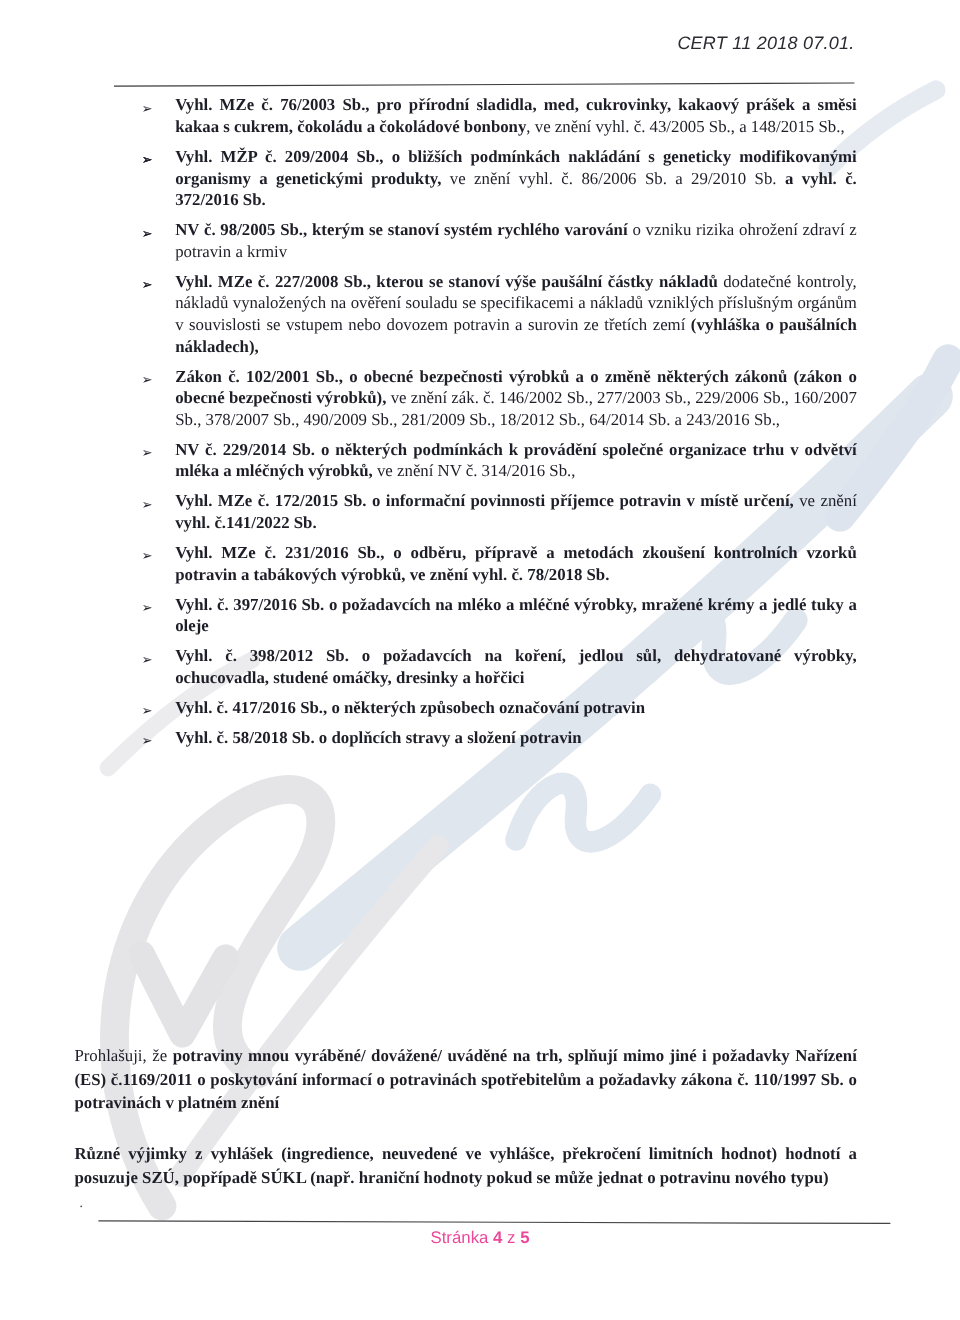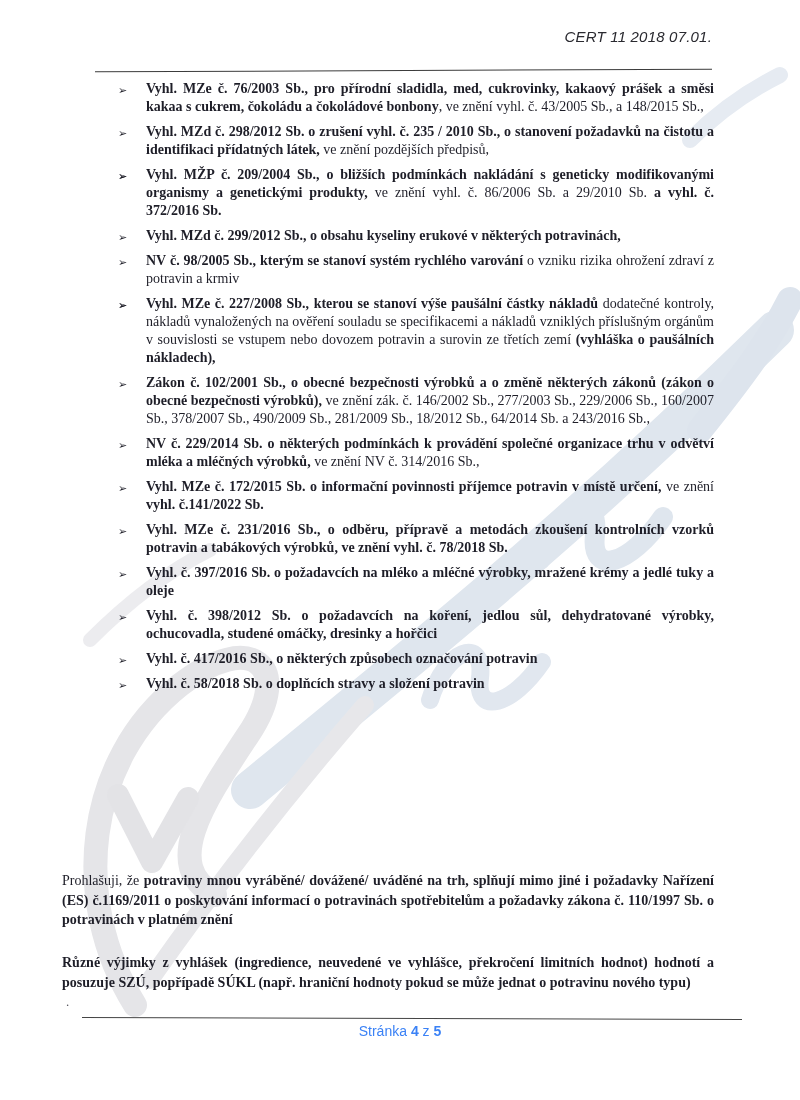--- a/index.html
+++ b/index.html
@@ -74,21 +74,21 @@
   .footer-rule {
     position: absolute; top: 1018px; left: 82px; width: 660px;
     border-top: 1.6px solid #454545;
     transform: rotate(0.18deg);
   }
   .page-footer {
     position: absolute; top: 1023px; left: 0; width: 800px;
     text-align: center;
     font-family: "Liberation Sans", sans-serif;
     font-size: 14px;
-    color: #3b82f6;
+    color: #ec4899;
   }
 </style>
 </head>
 <body>
 
 <div class="page">
 
   <svg class="watermark" viewBox="0 0 800 1100" xmlns="http://www.w3.org/2000/svg" aria-hidden="true">
     <g fill="none" stroke-linecap="round" stroke-linejoin="round">
 
@@ -106,24 +106,24 @@
   </svg>
 
   <div class="content">
 
     <div class="doc-code">CERT 11 2018 07.01.</div>
 
     <div class="top-rule"></div>
 
     <ul class="reg-list">
         <li><span class="marker">➢</span><span><span class="b">Vyhl. MZe č. 76/2003 Sb., pro přírodní sladidla, med, cukrovinky, kakaový prášek a směsi kakaa s cukrem, čokoládu a čokoládové bonbony</span><span>, ve znění vyhl. č. 43/2005 Sb., a 148/2015 Sb.,</span></span></li>
-        <li><span class="marker">➢</span><span><span class="b">Vyhl. MZd č. 298/2012 Sb. o zrušení vyhl. č. 235 / 2010 Sb., o stanovení požadavků na čistotu a identifikaci přídatných látek,</span><span> ve znění pozdějších předpisů,</span></span></li>
+        <li><span class="marker">➢</span></li>
         <li><span class="marker">➢</span></li>
         <li><span class="marker">➢</span><span><span class="b">Vyhl. MŽP č. 209/2004 Sb., o bližších podmínkách nakládání s geneticky modifikovanými organismy a genetickými produkty,</span><span> ve znění vyhl. č. 86/2006 Sb. a 29/2010 Sb. </span><span class="b">a vyhl. č. 372/2016 Sb.</span></span></li>
-        <li><span class="marker">➢</span><span><span class="b">Vyhl. MZd č. 299/2012 Sb., o obsahu kyseliny erukové v některých potravinách,</span></span></li>
+        <li><span class="marker">➢</span></li>
         <li><span class="marker">➢</span><span><span class="b">NV č. 98/2005 Sb., kterým se stanoví systém rychlého varování</span><span> o vzniku rizika ohrožení zdraví z potravin a krmiv</span></span></li>
         <li><span class="marker">➢</span></li>
         <li><span class="marker">➢</span><span><span class="b">Vyhl. MZe č. 227/2008 Sb., kterou se stanoví výše paušální částky nákladů</span><span> dodatečné kontroly, nákladů vynaložených na ověření souladu se specifikacemi a nákladů vzniklých příslušným orgánům v souvislosti se vstupem nebo dovozem potravin a surovin ze třetích zemí </span><span class="b">(vyhláška o paušálních nákladech),</span></span></li>
         <li><span class="marker">➢</span><span><span class="b">Zákon č. 102/2001 Sb., o obecné bezpečnosti výrobků a o změně některých zákonů (zákon o obecné bezpečnosti výrobků),</span><span> ve znění zák. č. 146/2002 Sb., 277/2003 Sb., 229/2006 Sb., 160/2007 Sb., 378/2007 Sb., 490/2009 Sb., 281/2009 Sb., 18/2012 Sb., 64/2014 Sb. a 243/2016 Sb.,</span></span></li>
         <li><span class="marker">➢</span><span><span class="b">NV č. 229/2014 Sb. o některých podmínkách k provádění společné organizace trhu v odvětví mléka a mléčných výrobků,</span><span> ve znění NV č. 314/2016 Sb.,</span></span></li>
         <li><span class="marker">➢</span><span><span class="b">Vyhl. MZe č. 172/2015 Sb. o informační povinnosti příjemce potravin v místě určení,</span><span> ve znění </span><span class="b">vyhl. č.141/2022 Sb.</span></span></li>
         <li><span class="marker">➢</span><span><span class="b">Vyhl. MZe č. 231/2016 Sb., o odběru, přípravě a metodách zkoušení kontrolních vzorků potravin a tabákových výrobků, ve znění vyhl. č. 78/2018 Sb.</span></span></li>
         <li><span class="marker">➢</span><span><span class="b">Vyhl. č. 397/2016 Sb. o požadavcích na mléko a mléčné výrobky, mražené krémy a jedlé tuky a oleje</span></span></li>
         <li><span class="marker">➢</span><span><span class="b">Vyhl. č. 398/2012 Sb. o požadavcích na koření, jedlou sůl, dehydratované výrobky, ochucovadla, studené omáčky, dresinky a hořčici</span></span></li>
         <li><span class="marker">➢</span><span><span class="b">Vyhl. č. 417/2016 Sb., o některých způsobech označování potravin</span></span></li>

